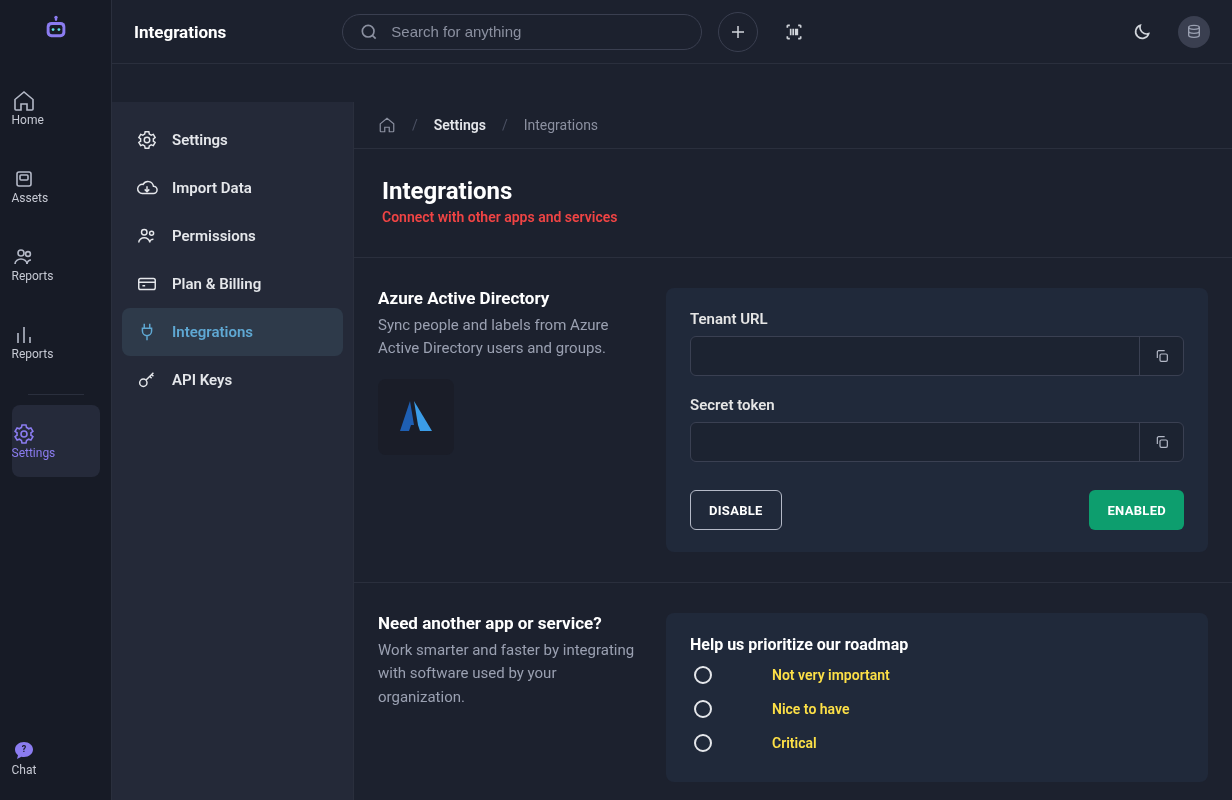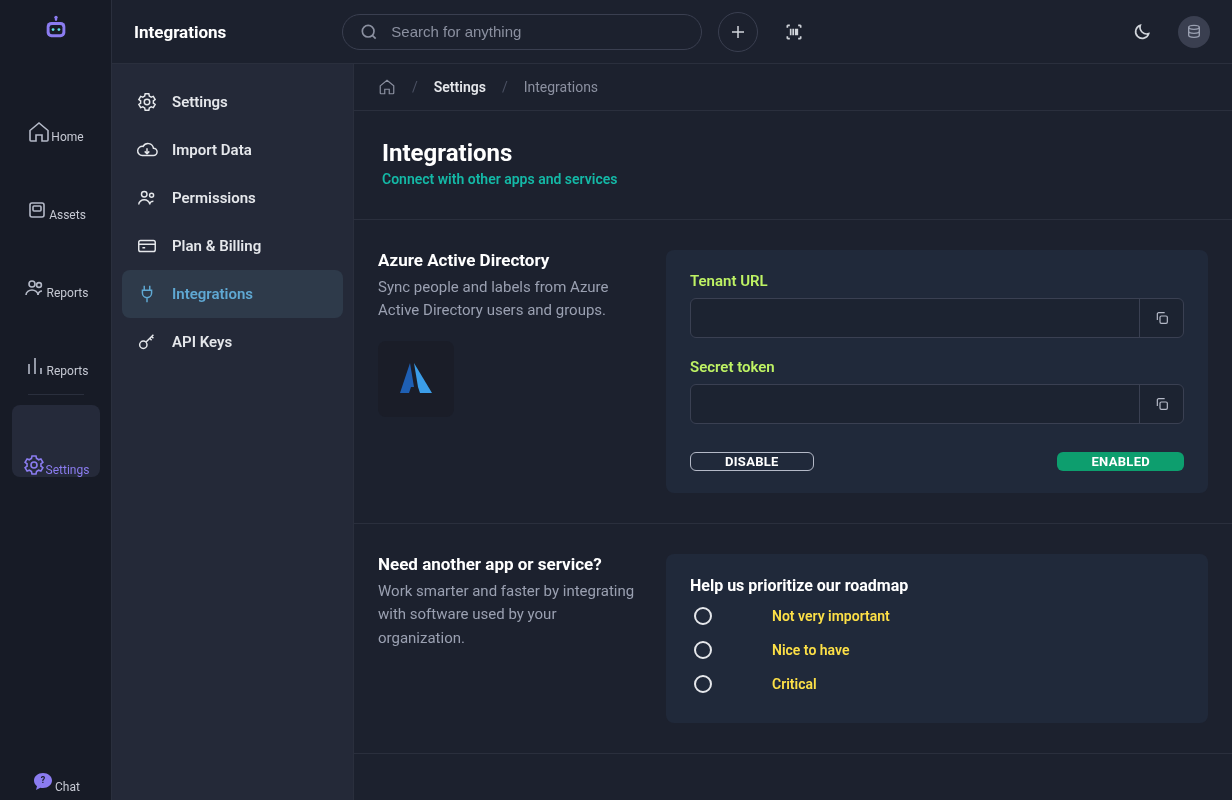--- a/index.html
+++ b/index.html
@@ -28,22 +28,22 @@
   height: 30px;
   margin-bottom: 28px;
   display: flex;
   align-items: center;
   justify-content: center;
 }
 .rail-item {
   width: 88px;
   height: 72px;
   display: flex;
-  flex-direction: row;
-  align-items: flex-end;
+  flex-direction: column;
+  align-items: flex-start;
   justify-content: center;
   border-radius: 8px;
   cursor: pointer;
   margin-bottom: 6px;
 }
 .rail-item.active {
   background: #252a3a;
 }
 .rail-item svg { color: #b4b9c7; }
 .rail-item.active svg { color: #8b7cf0; }
@@ -58,20 +58,21 @@
   background: #2a2f3d;
   margin: 10px 0;
 }
 .rail-spacer { flex: 1; }
 
 
 .main {
   flex: 1;
   display: flex;
   flex-direction: column;
+  gap: 38px;
 }
 
 
 .header {
   height: 64px;
   display: flex;
   align-items: center;
   padding: 0 22px 0 22px;
   gap: 16px;
   background: #1c212e;
@@ -175,21 +176,21 @@
 .page-head {
   padding: 28px 28px 32px;
   border-bottom: 1px solid #2a2f3d;
 }
 .page-head h1 {
   font-size: 24px;
   font-weight: 700;
   color: #fff;
   margin-bottom: 4px;
 }
-.page-head p { color: #14b8a6; font-size: 14px; font-weight:600; }
+.page-head p { color: #ef4444; font-size: 14px; font-weight:600; }
 
 .section {
   padding: 30px 24px;
   display: flex;
   gap: 24px;
   border-bottom: 1px solid #2a2f3d;
 }
 .section-left {
   width: 264px;
   flex-shrink: 0;
@@ -220,21 +221,21 @@
   background: #20293a;
   border-radius: 8px;
   padding: 22px 24px;
 }
 .field { margin-bottom: 20px; }
 .field label {
   display: block;
   font-size: 15px;
   font-weight: 600;
   margin-bottom: 8px;
-  color: #bef264;
+  color: #e5e5e5;
 }
 .copy-field {
   display: flex;
   border: 1px solid #3a4052;
   border-radius: 6px;
   height: 40px;
   background: #1c2331;
 }
 .copy-field input {
   flex: 1;
@@ -252,22 +253,22 @@
   justify-content: center;
   cursor: pointer;
   color: #b4b9c7;
 }
 .panel-actions {
   display: flex;
   justify-content: space-between;
   margin-top: 28px;
 }
 .btn {
-  height: 19px;
-  padding: 0 34px;
+  height: 40px;
+  padding: 0 18px;
   border-radius: 6px;
   font-size: 13px;
   font-weight: 700;
   letter-spacing: 0.3px;
   cursor: pointer;
   display: flex;
   align-items: center;
 }
 .btn.outline {
   background: transparent;

